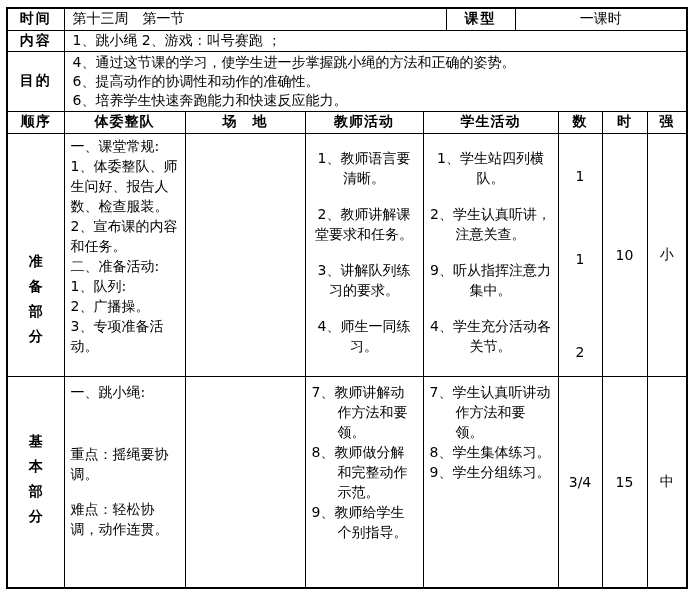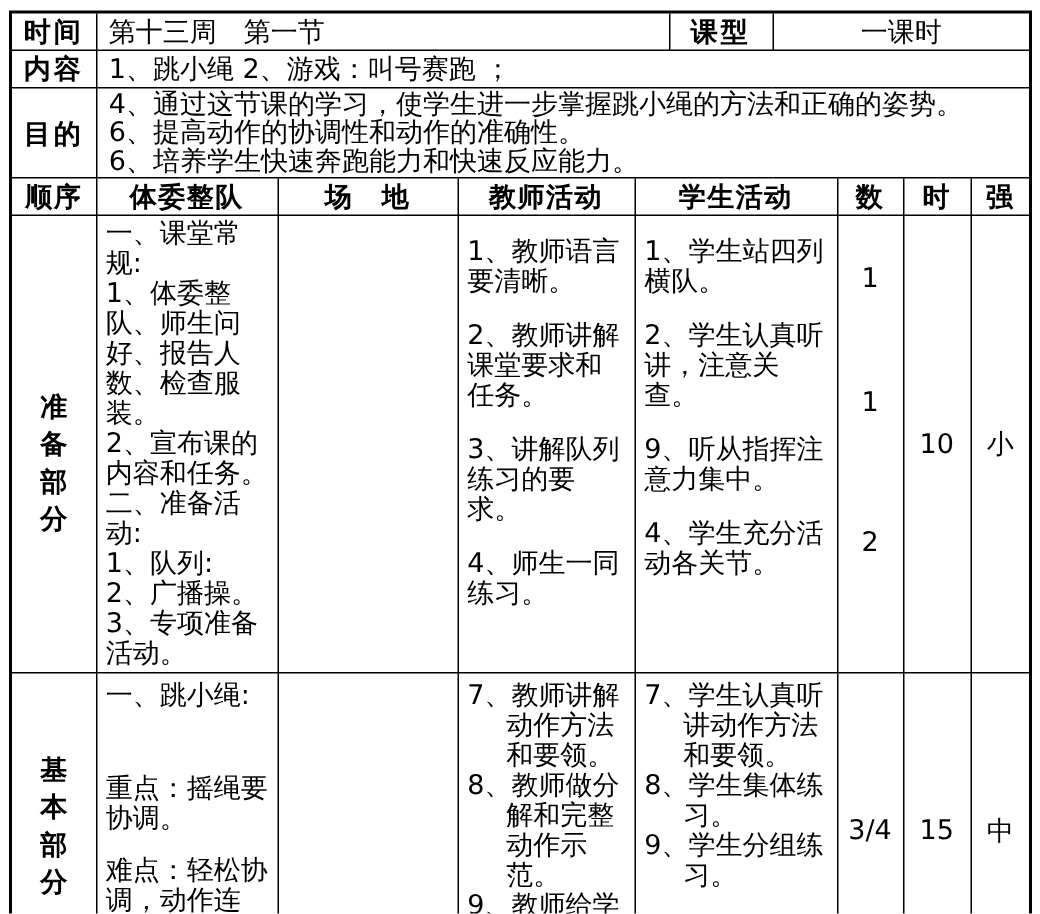--- a/index.html
+++ b/index.html
@@ -10,21 +10,21 @@
     font-size:14px;
   }
   .sheet {
     position:absolute; left:6px; top:7px; width:682px;
     box-sizing:border-box; border:2px solid #000;
     background:#fff;
   }
   table { border-collapse:collapse; table-layout:fixed; width:100%; }
   td, th {
     border:1px solid #000; padding:0; margin:0;
-    font-size:18px; font-weight:normal; vertical-align:top;
+    font-size:14px; font-weight:normal; vertical-align:top;
     overflow:hidden; text-align:left;
   }
   .t tr > *:first-child { border-left:none; }
   .t tr > *:last-child  { border-right:none; }
   .top-table tr:first-child > * { border-top:none; }
   .main-table tr:first-child > * { border-top:none; }
   .main-table tr:last-child > * { border-bottom:none; }
 
   
   .r-time  { height:21px; }
@@ -43,21 +43,21 @@
   .hcell { font-weight:bold; text-align:center; vertical-align:middle; letter-spacing:1px; }
 
   .order-cell { text-align:center; font-weight:bold; }
   .order-cell div { line-height:25px; }
   .sec0 .order-pad { padding-top:115px; }
   .sec1 .order-pad { padding-top:52px; }
 
   .body-cell { padding:2px 6px; line-height:20px; }
   .body-cell p { margin:0; }
 
-  .prep-ts { padding-top:14px; }
+  .prep-ts { padding-top:14px;text-align:center; }
   .prep-ts p { margin:0 0 16px 0; }
 
   .hang p { padding-left:26px; text-indent:-26px; margin:0; }
   .basic-cell { padding-top:5px;margin-top:43px; }
   .basic-content p:nth-child(2) { margin-top:42px; }
   .basic-content p:nth-child(3) { margin-top:15px; }
 
   .count-cell { text-align:center; }
   .count-cell span { display:block; line-height:20px; }
   .count-cell .c0 { margin-top:32px; }

